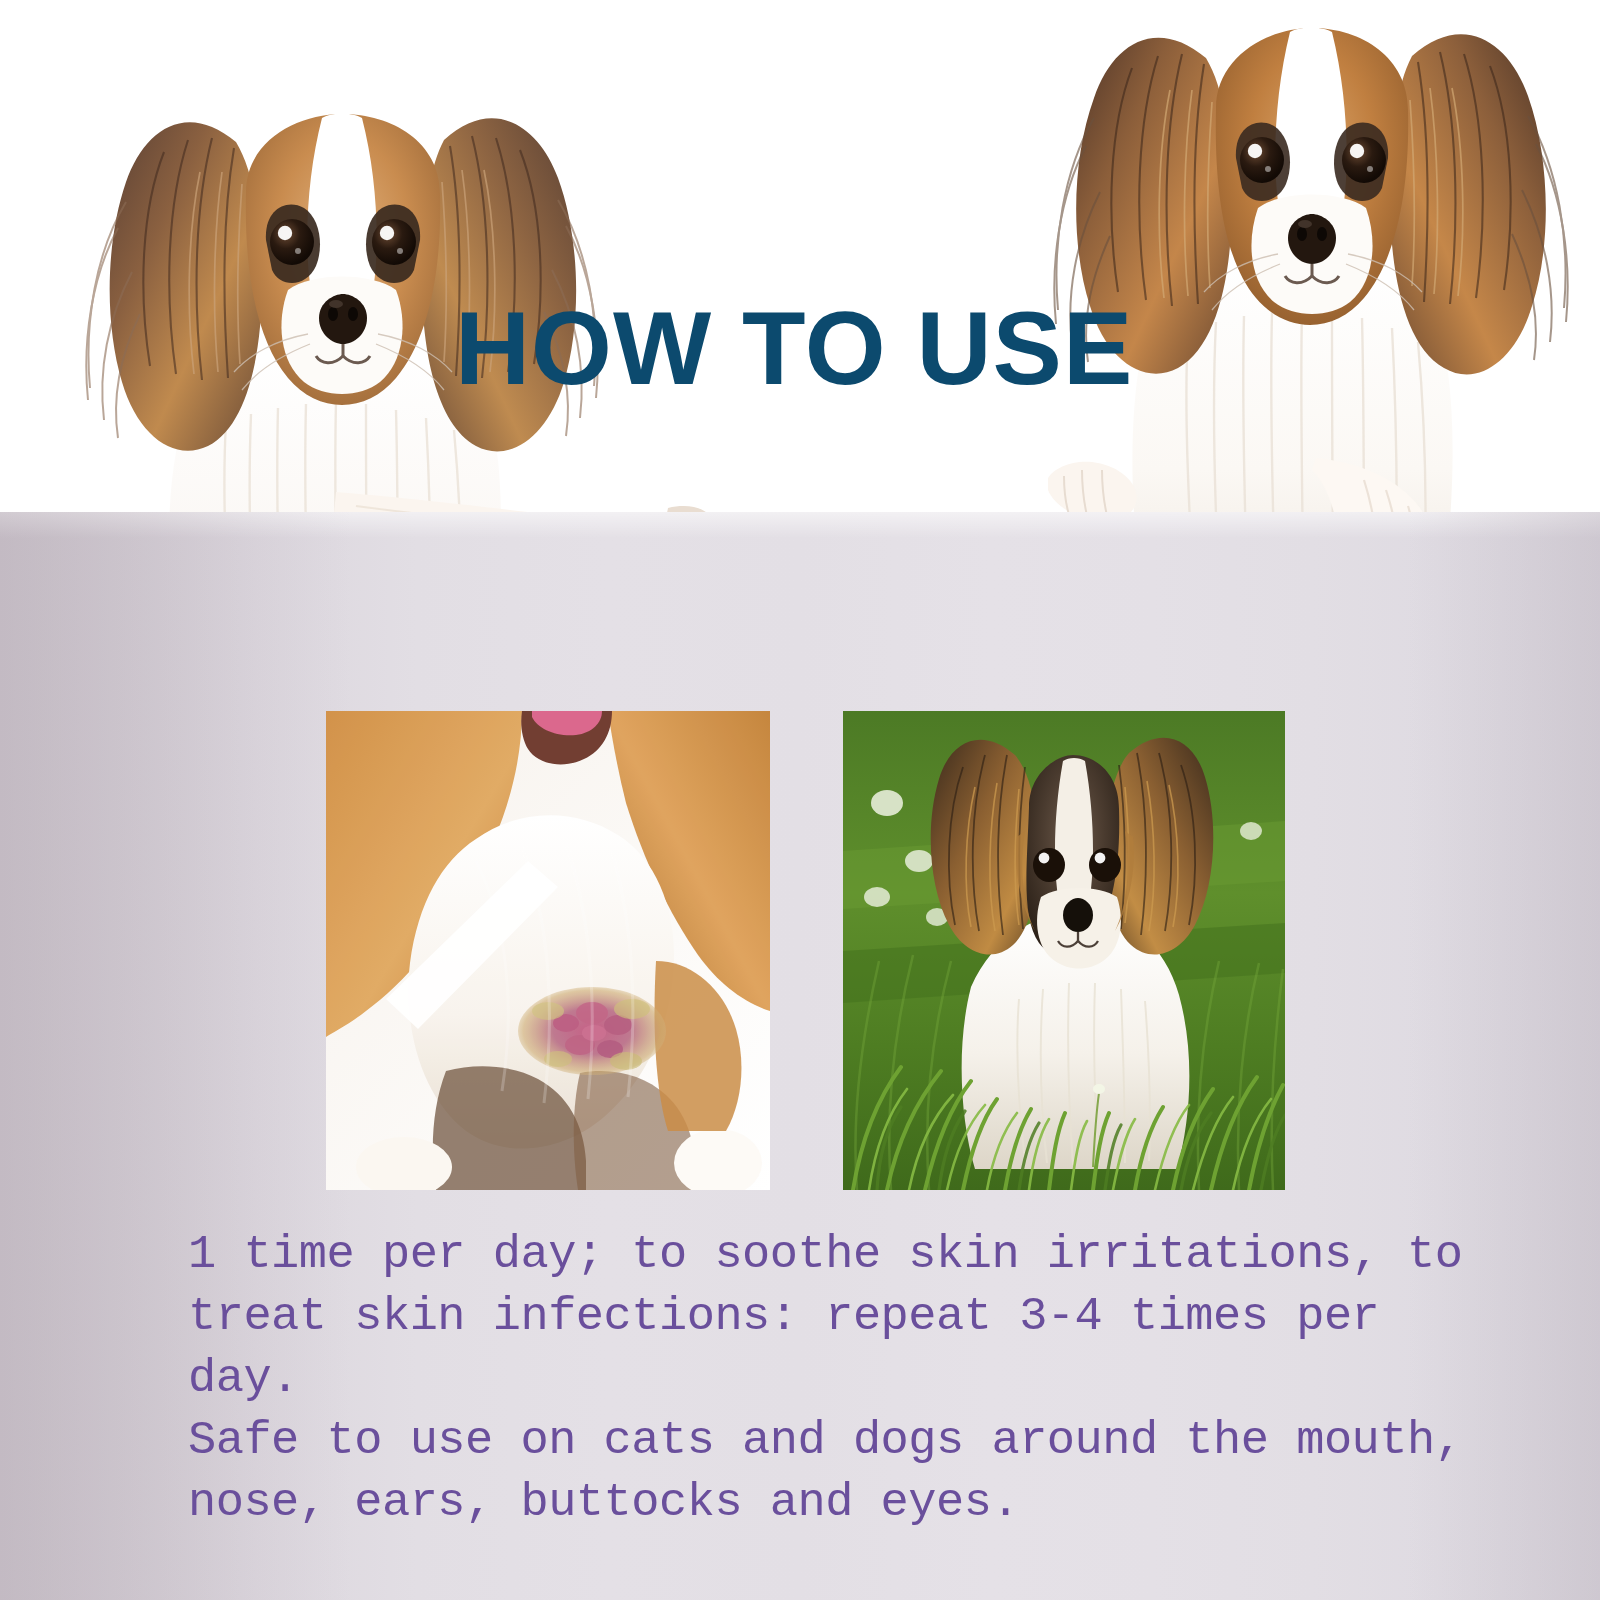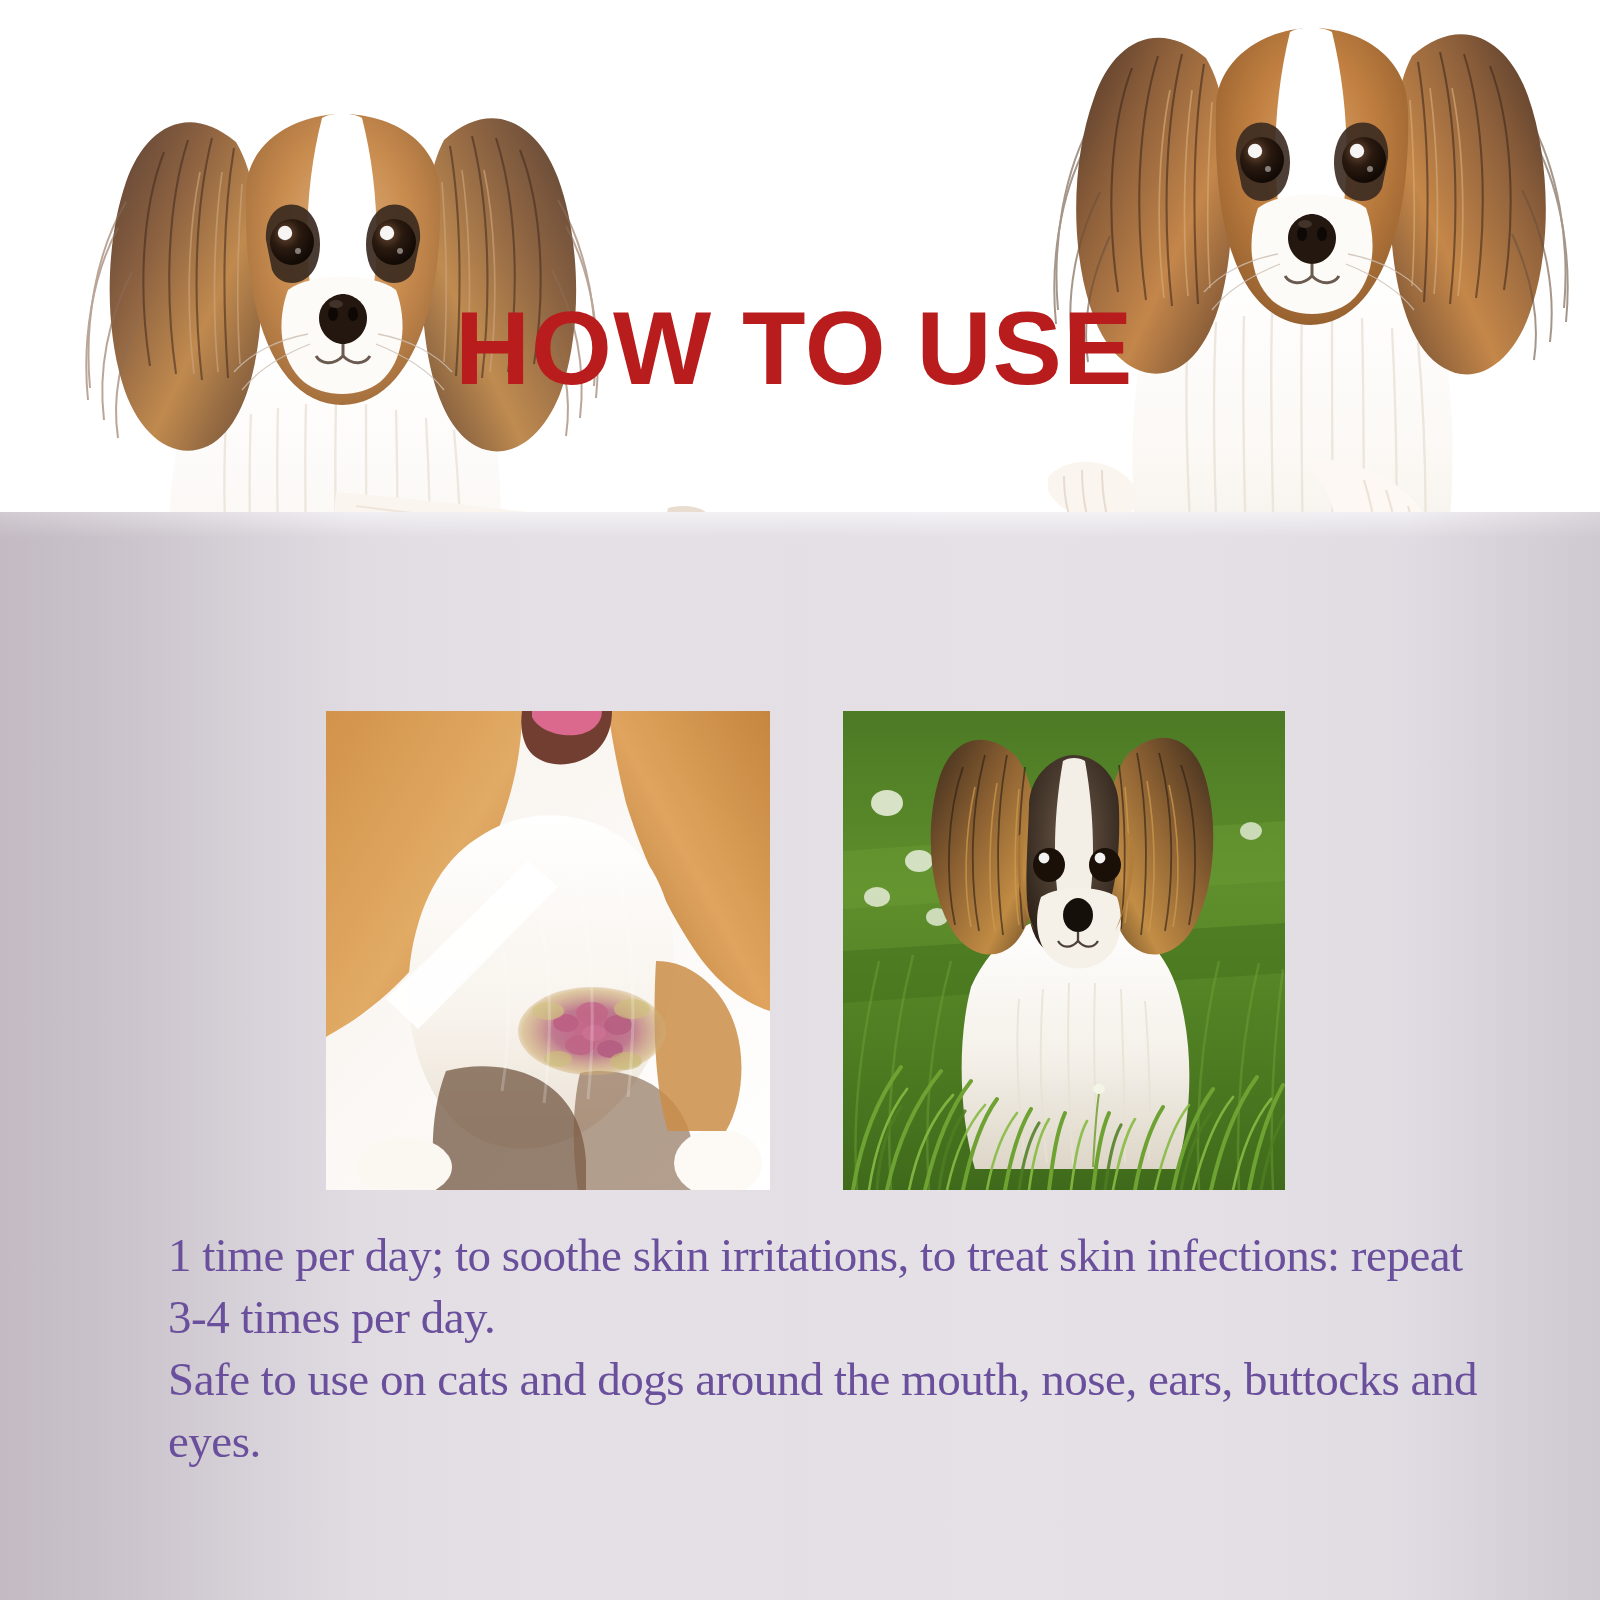--- a/index.html
+++ b/index.html
@@ -59,43 +59,43 @@
 
   
   .title {
     position:absolute;
     left:455px; top:296px;
     width:740px;
     font-size:104px;
     line-height:1;
     font-weight:bold;
     letter-spacing:1px;
-    color:#b91c1c;
+    color:#0c4a6e;
     white-space:nowrap;
     font-family:"Liberation Sans", sans-serif;
   }
 
   
   .photo {
     position:absolute;
     overflow:hidden;
     background:#ffffff;
   }
   .photo-left  { left:326px; top:711px; width:444px; height:479px; }
   .photo-right { left:843px; top:711px; width:442px; height:479px; }
 
   
   .body-copy {
     position:absolute;
-    left:168px; top:1224px;
+    left:188px; top:1224px;
     width:1320px;
     color:#6a4f9c;
     font-size:47px;
     line-height:62px;
-    font-family:Liberation Serif, serif;
+    font-family:Liberation Mono, monospace;
     white-space:pre-line;
     letter-spacing:-0.5px;
   }
 
   
   .dog { position:absolute; }
   .dog-left  { left:36px;   top:22px;  width:700px;  height:700px; }
   .dog-right { left:1020px; top:0px;   width:560px;  height:660px; }
 
   svg { display:block; overflow:visible; }

